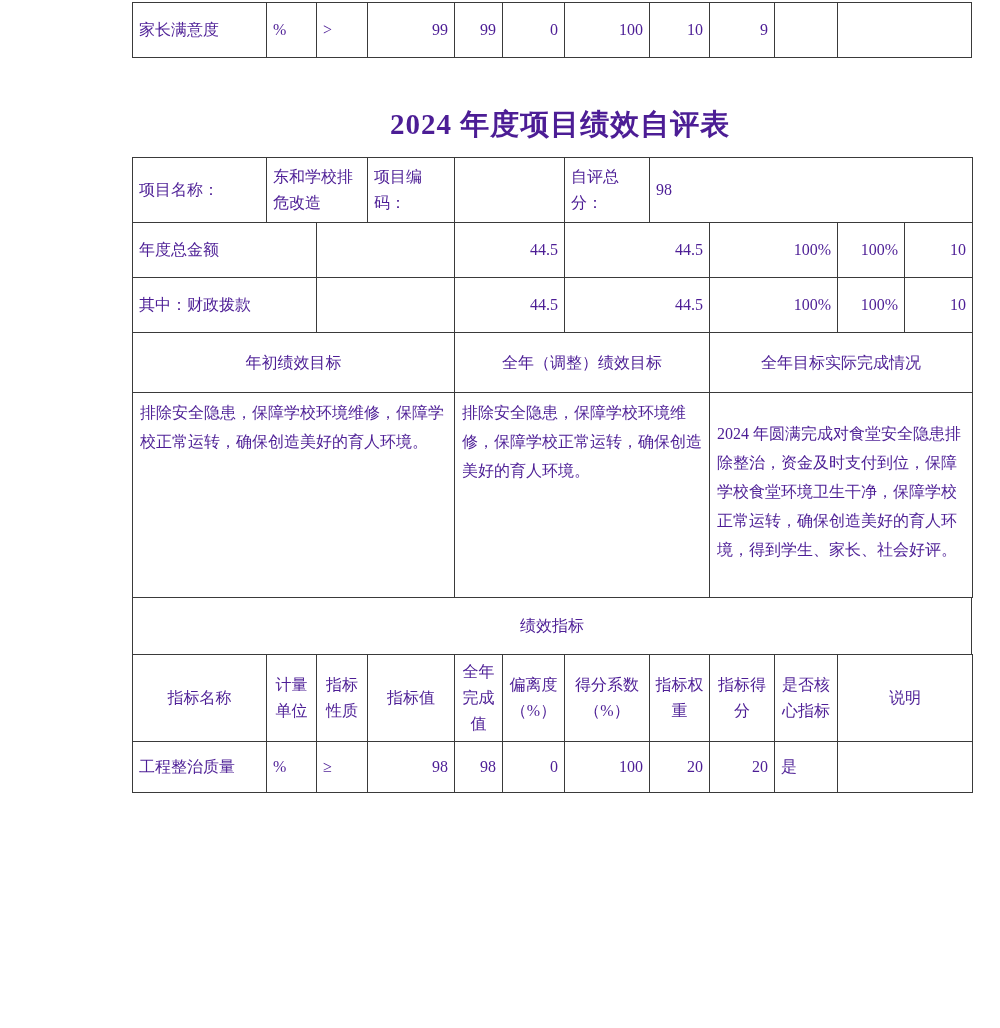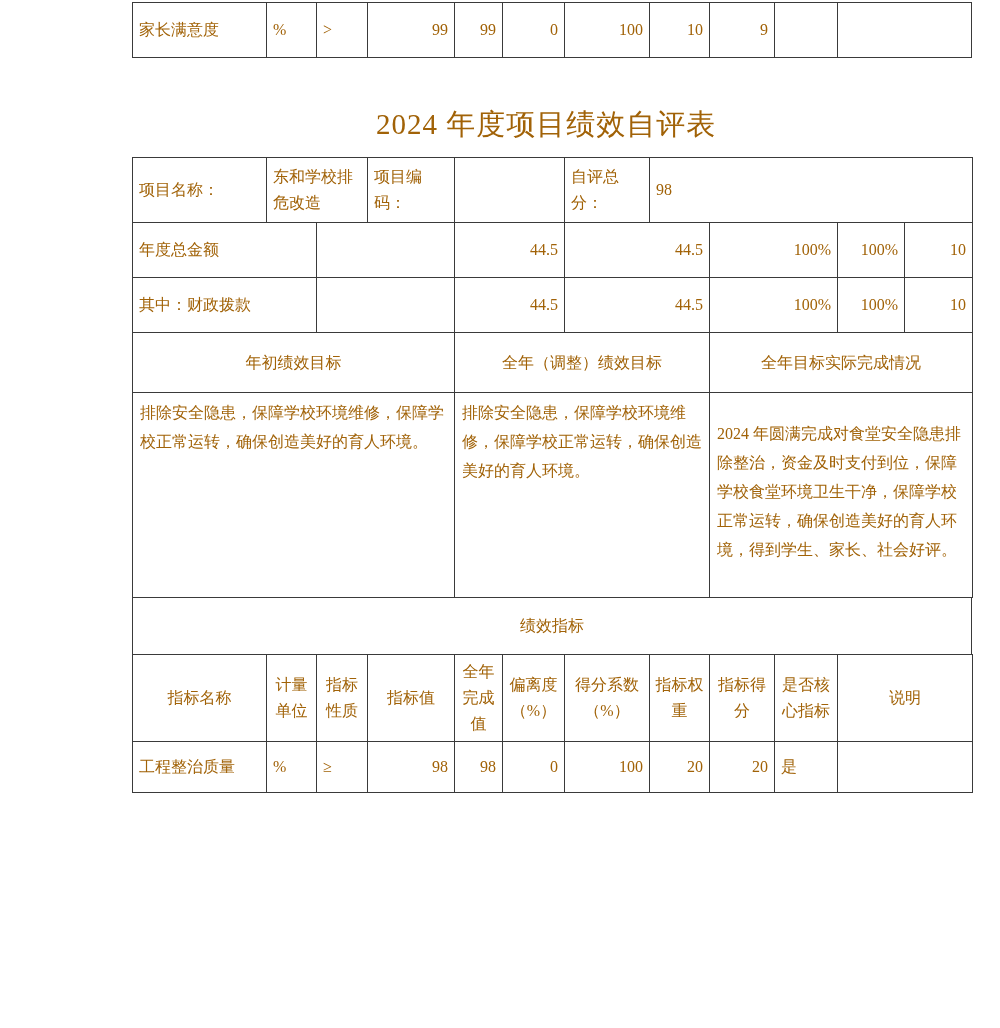--- a/index.html
+++ b/index.html
@@ -1,37 +1,37 @@
 <!DOCTYPE html>
 <html><head>
 <meta charset="utf-8">
 <style>
   * { margin:0; padding:0; box-sizing:border-box; }
   html,body { background:#fff; }
   .page {
     position:relative; width:1000px; height:1028px; overflow:hidden;
-    background:#fff; color:#a16207;
+    background:#fff; color:#4c1d95;
     font-family:"Liberation Serif", serif;
   }
   table { border-collapse:collapse; table-layout:fixed; width:840px; }
   td {
     border:1px solid #3a3a3a; font-size:16px; line-height:26px;
     padding:2px 6px; vertical-align:middle; overflow:hidden;
     word-break:break-word;
   }
   .num { text-align:right; }
   .hdr { text-align:center; padding:2px 3px; }
   .lbl { text-align:left; }
   .para { vertical-align:top; padding:5px 7px; line-height:29px; text-align:left; }
   .sec  { text-align:center; height:55px; }
   .carryover { position:absolute; left:132px; top:2px; }
   .carryover td { height:55px; }
   .title {
-    position:absolute; left:126px; top:101px; width:840px; height:46px;
-    line-height:46px; text-align:center; font-weight:normal; font-size:29px;
+    position:absolute; left:140px; top:101px; width:840px; height:46px;
+    line-height:46px; text-align:center; font-weight:bold; font-size:29px;
     letter-spacing:1px;
   }
   .stack { position:absolute; left:132px; top:157px; width:840px; }
   .stack table { margin-top:-1px; }
   .stack table:first-child { margin-top:0;padding-left:24px; }
   .r65 td { height:65px; }
   .fund-hdr td { height:61px; }
   .fund-row td { height:55px; }
   .goal-hdr td { height:60px; }
   .goal-body td { height:205px; }

